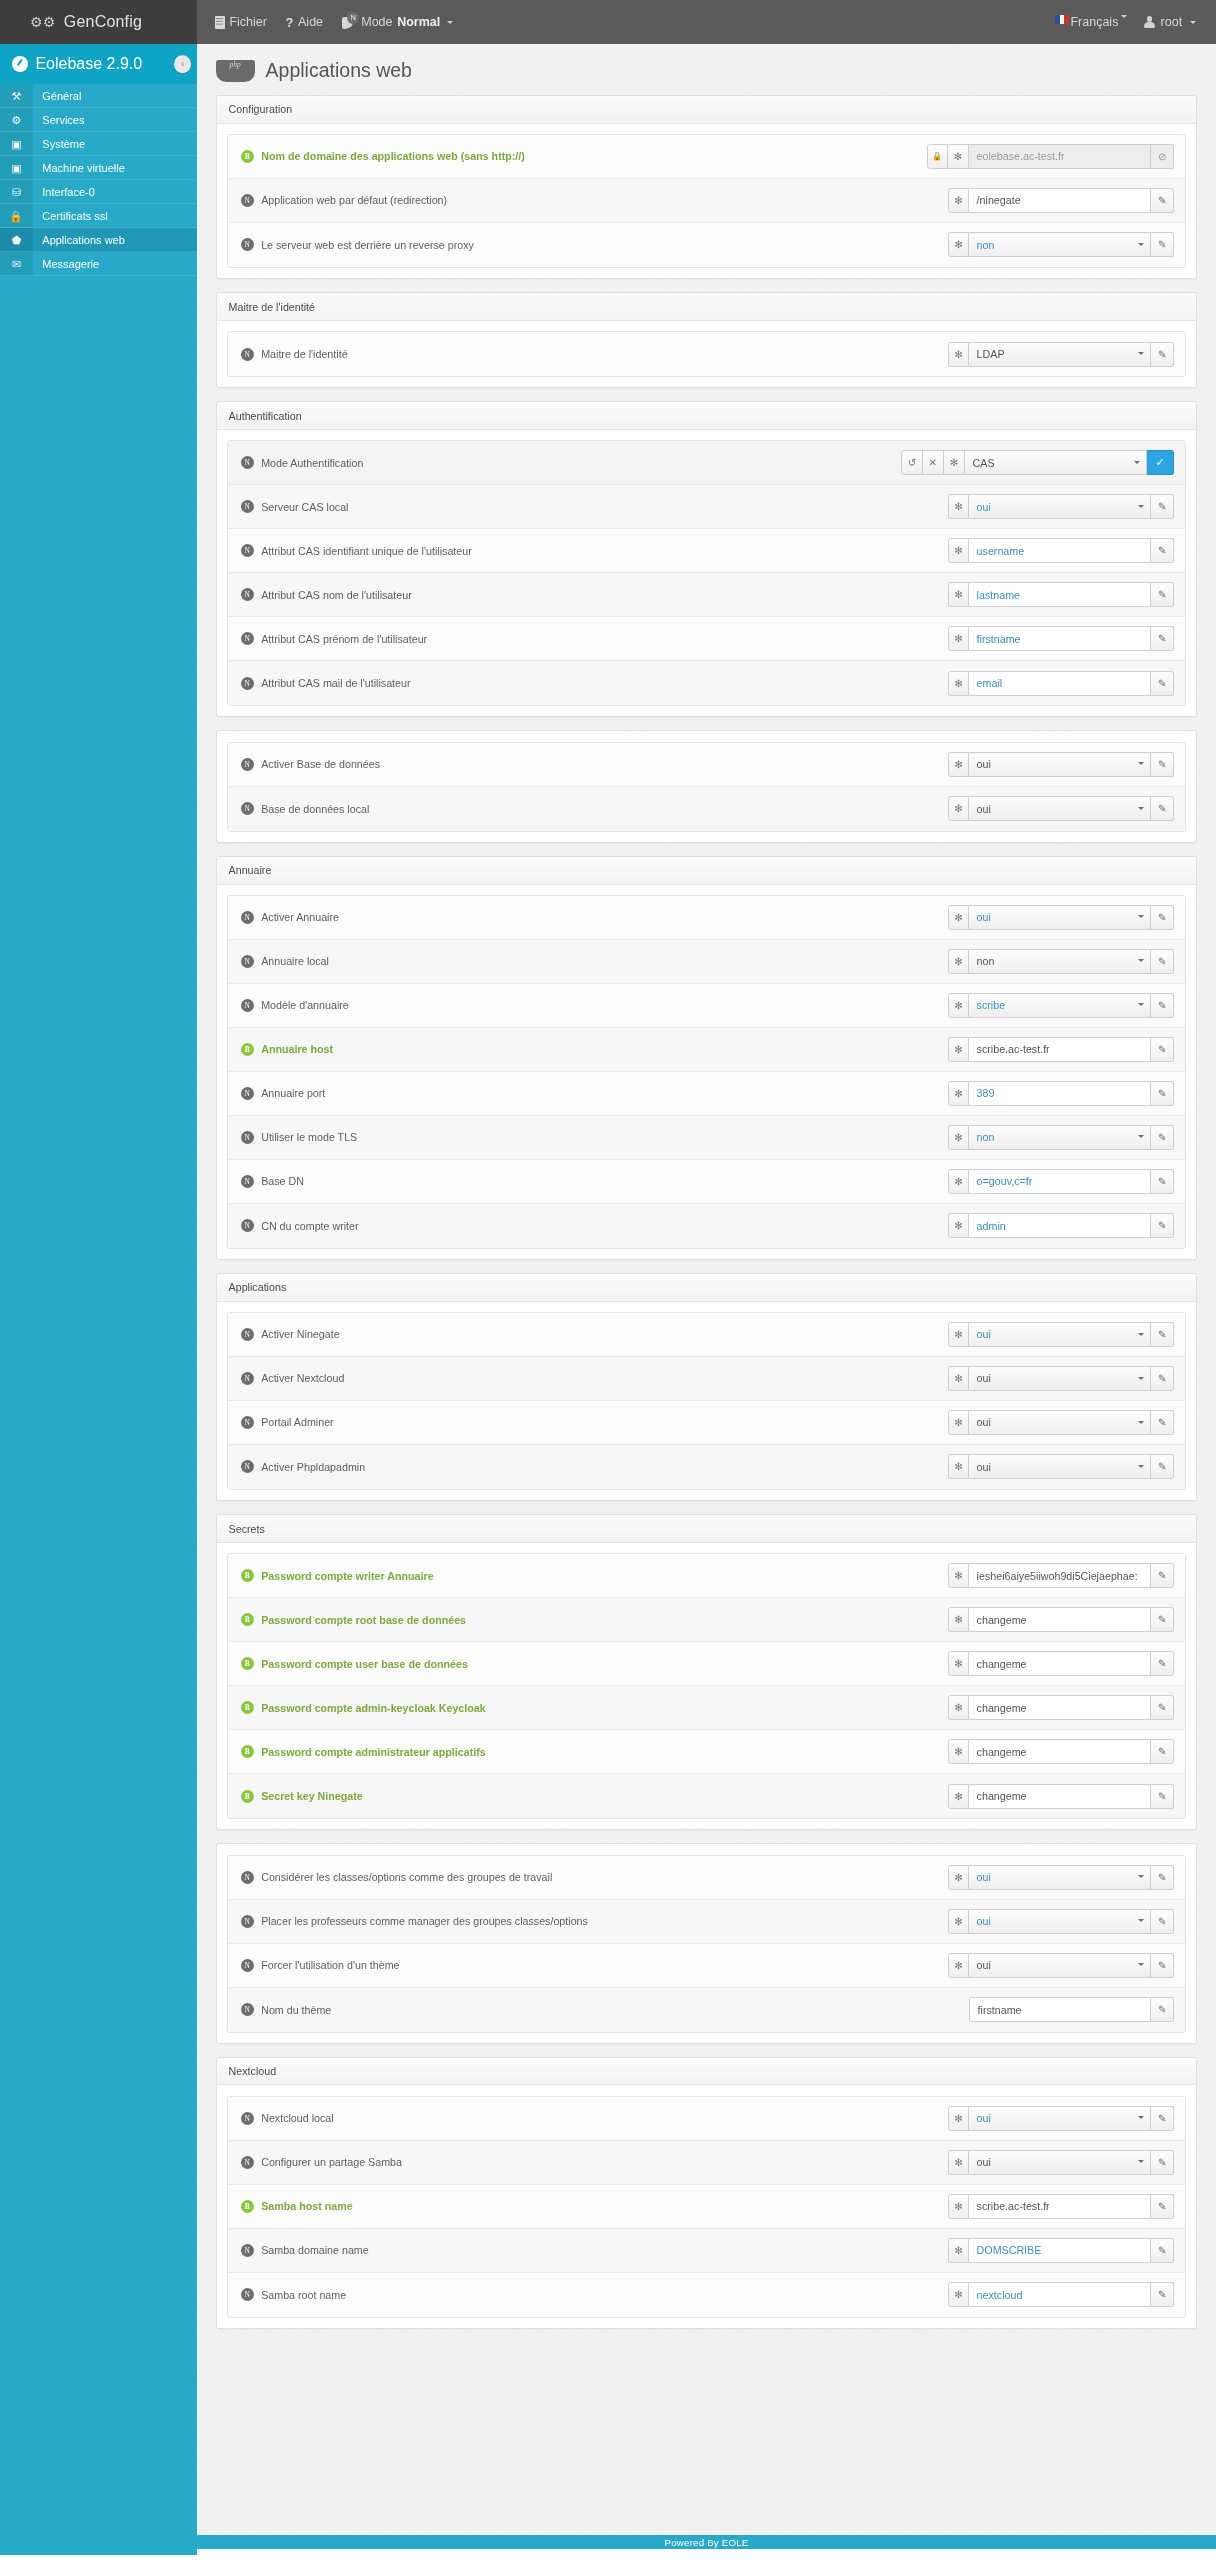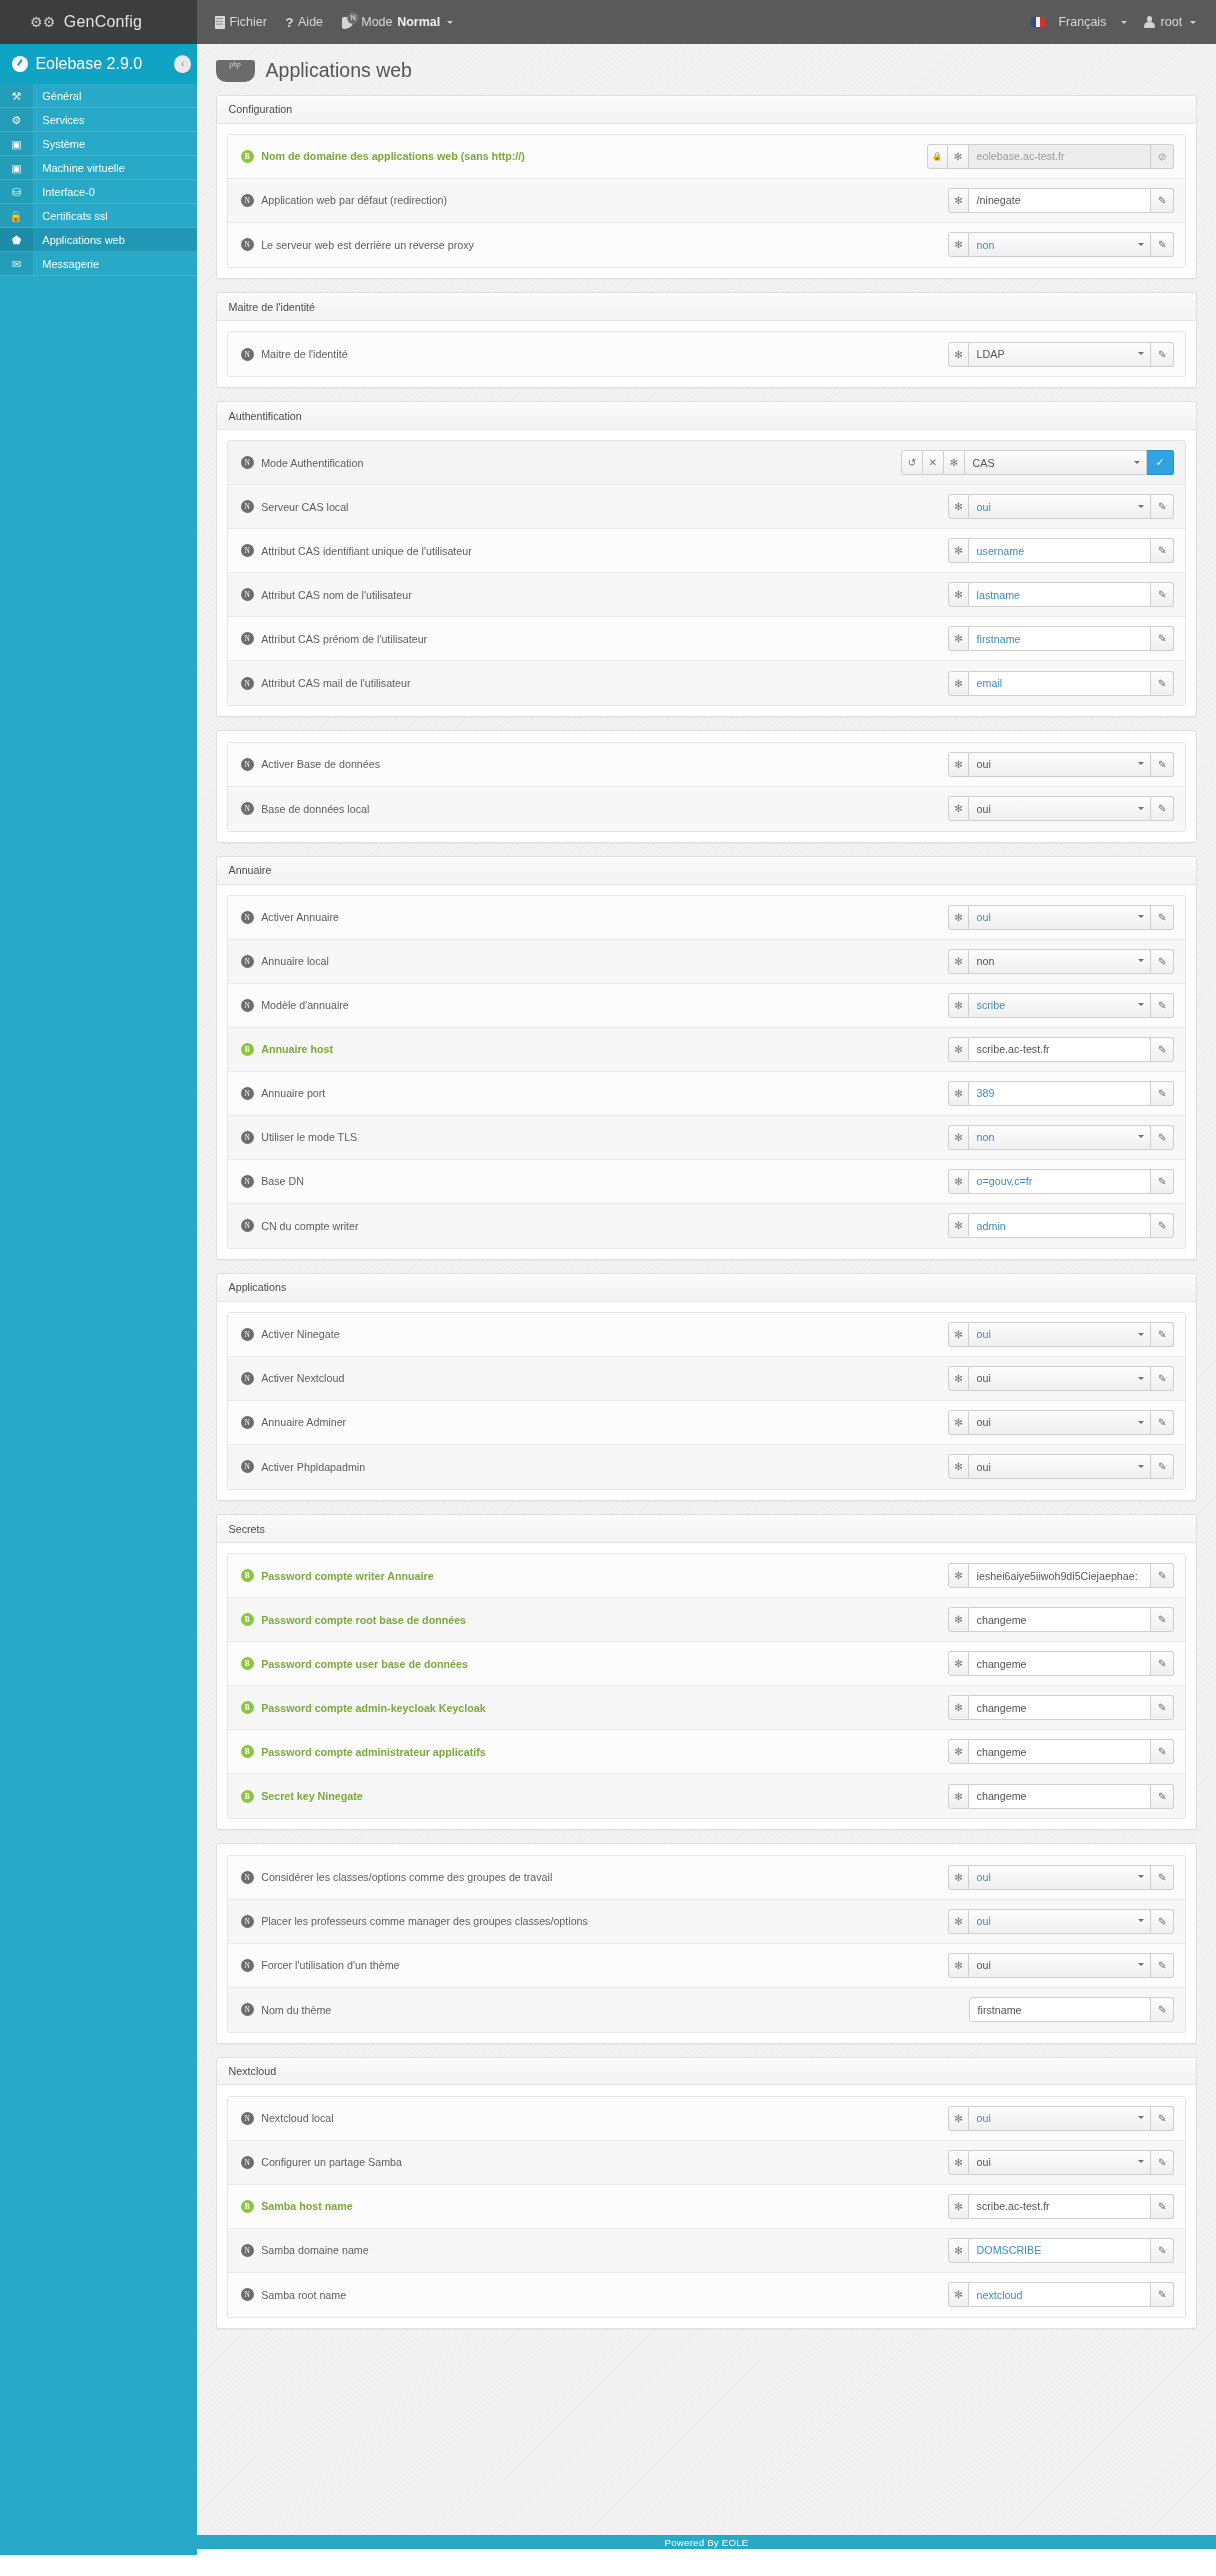--- a/index.html
+++ b/index.html
@@ -170,21 +170,21 @@
       <span class="tagicon">
         <span class="tagbody"></span>
         <span class="tagbadge">N</span>
       </span>
       <span>Mode</span>
       <span style="font-weight:bold;color:#f0f0f0">Normal</span>
       <span class="caret"></span>
     </div>
   </div>
   <div class="topright">
-    <div class="mi" style="display:flex;align-items:center;gap:13px">
+    <div class="mi" style="display:flex;align-items:flex-start;gap:1px">
       <span class="flag"></span>
       <span>Français</span>
       <span class="caret"></span>
     </div>
     <div class="mi" style="display:flex;align-items:center;gap:5.6px">
       <span class="usericon"></span>
       <span>root</span>
       <span class="caret"></span>
     </div>
   </div>
@@ -521,21 +521,21 @@
                 </div>
                 <div class="ctrl">
                   <div class="btnic first">✻</div>
                   <div class="field sel dark">oui</div>
                   <div class="editbtn">✎</div>
                 </div>
               </div>
               <div class="frow">
                 <div class="flabel">
                   <span class="badge n">N</span>
-                  <span>Annuaire Adminer</span>
+                  <span>Portail Adminer</span>
                 </div>
                 <div class="ctrl">
                   <div class="btnic first">✻</div>
                   <div class="field sel dark">oui</div>
                   <div class="editbtn">✎</div>
                 </div>
               </div>
               <div class="frow">
                 <div class="flabel">
                   <span class="badge n">N</span>

